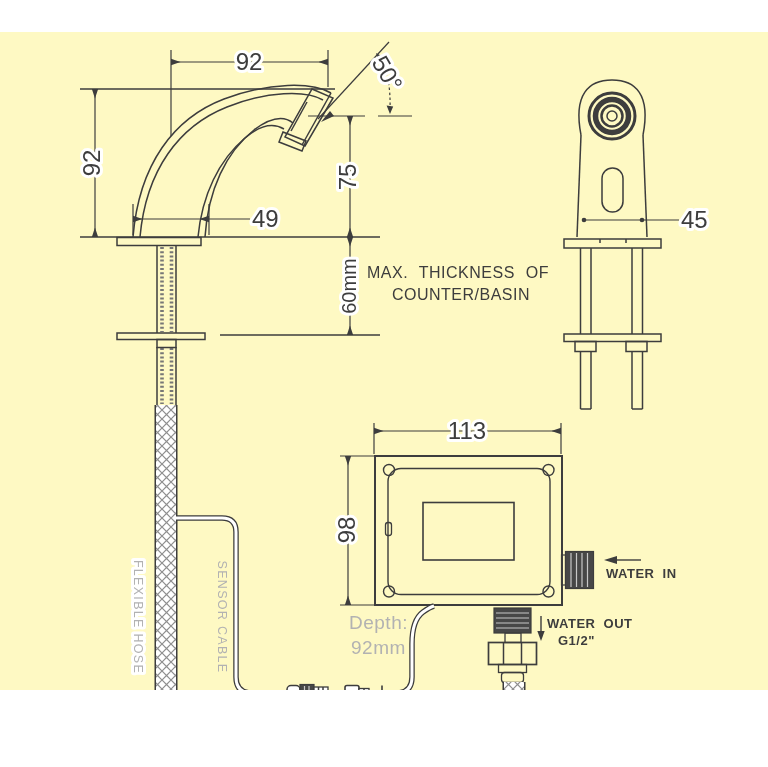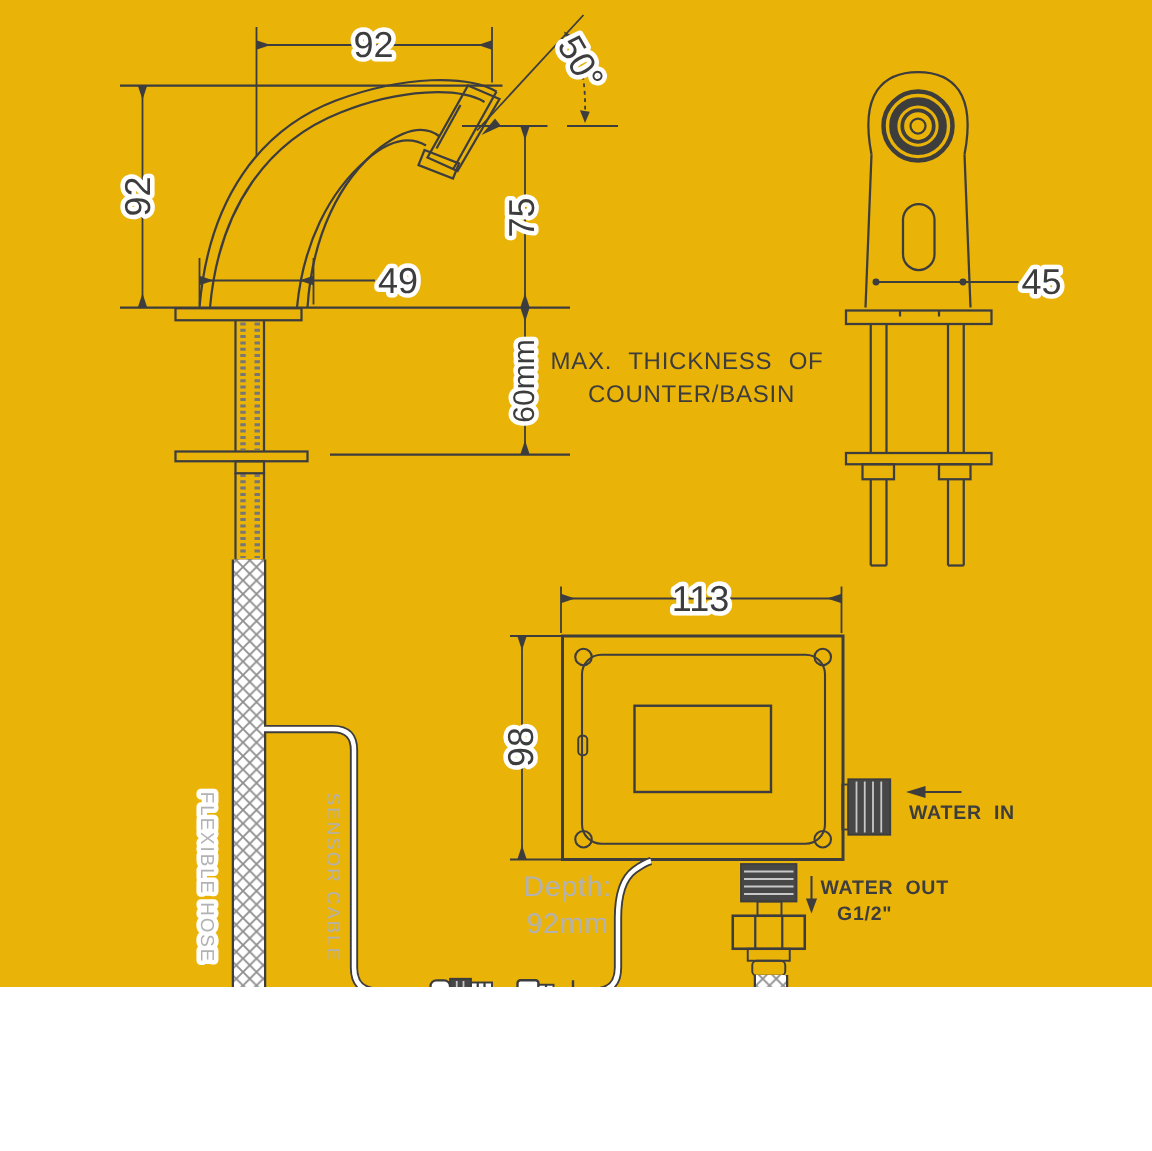--- a/index.html
+++ b/index.html
@@ -1,17 +1,17 @@
 <!DOCTYPE html>
 <html><head>
 <meta charset="utf-8">
 <style>
   html,body{margin:0;padding:0;background:#ffffff;}
-  .canvas{width:768px;height:658px;background:#eab308;position:relative;overflow:hidden;
-          font-family:"Liberation Sans",sans-serif;}
+  .canvas{width:768px;height:658px;background:#fef9c3;position:relative;overflow:hidden;
+          font-family:"Liberation Sans",sans-serif;margin-top:32px;}
   svg text{fill:#3d3d3d;font-family:"Liberation Sans",sans-serif;}
   .dim{font-size:24px;}
   .dim-sm{font-size:20px;}
   .halo{paint-order:stroke fill;stroke:#ffffff;stroke-width:6px;stroke-linejoin:round;}
   .note{font-size:16px;letter-spacing:0.5px;word-spacing:6px;}
   .port-label{font-size:13px;font-weight:bold;letter-spacing:0.5px;word-spacing:4px;}
   .muted{fill:#b2b2b2;}
   .depth{font-size:19px;letter-spacing:0.5px;}
   .vlabel{font-size:12.5px;letter-spacing:1.3px;}
 </style>

